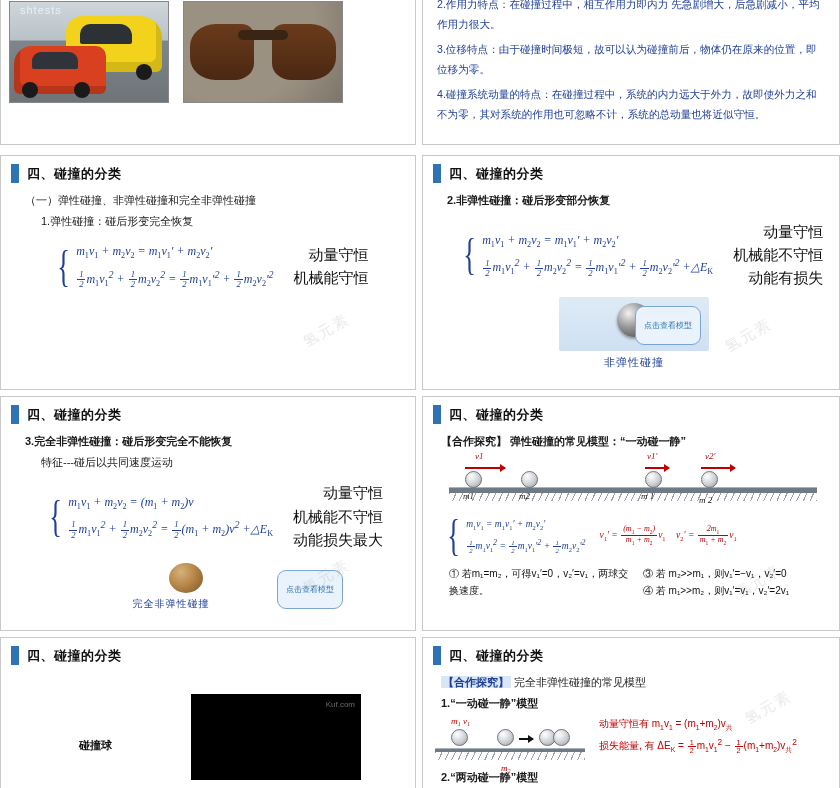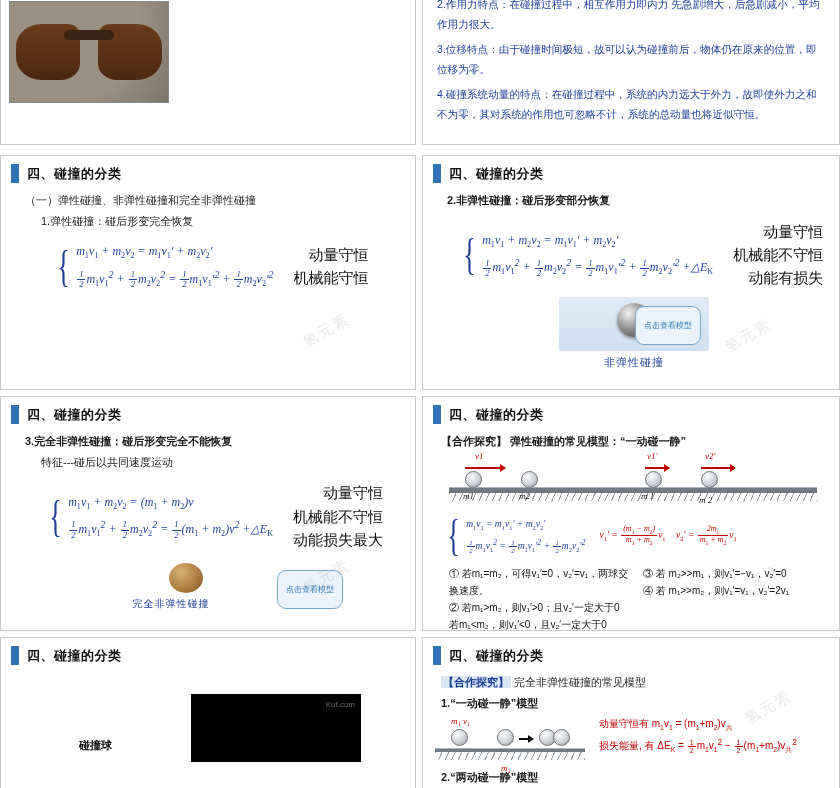--- a/index.html
+++ b/index.html
@@ -251,21 +251,21 @@
     position: absolute;
     font-size: 9px;
     font-family: "Liberation Serif", serif;
     font-style: italic;
   }
 
   
   .video {
     position: absolute;
     left: 190px; top: 56px;
-    width: 170px; height: 68px;
+    width: 170px; height: 86px;
     background: #000;
   }
   .video-wm {
     position: absolute; right: 6px; top: 6px;
     color: #6a6a6a; font-size: 8px;
   }
   .video-caption {
     position: absolute;
     left: 78px; top: 100px;
     font-size: 11px; font-weight: bold; color: #111;
@@ -284,20 +284,29 @@
   .two-col { display: flex; gap: 10px; }
   .two-col > div { flex: 1; }
 </style>
 </head>
 <body>
 
 <div id="page">
 
   <div class="slide col-l row-0">
     <div class="imgrow">
+      <div class="photo crash">
+        <div class="watermark-text">shtests</div>
+        <div class="car-yellow"></div>
+        <div class="wheel" style="right:16px;bottom:22px;"></div>
+        <div class="wheel" style="right:78px;bottom:22px;"></div>
+        <div class="car-red"></div>
+        <div class="wheel" style="left:12px;bottom:4px;"></div>
+        <div class="wheel" style="left:64px;bottom:4px;"></div>
+      </div>
       <div class="photo goats">
         <div class="goat left">
           <div class="horn" style="right:-18px;"></div>
         </div>
         <div class="goat right">
           <div class="horn" style="right:-18px;"></div>
         </div>
       </div>
     </div>
   </div>
@@ -455,22 +464,20 @@
           </span>
           <span style="margin-left:8px;">v<sub>2</sub>′ =
             <span class="frac" style="font-size:0.85em"><span class="n" style="border-color:#c00000">2m<sub>1</sub></span><span class="d">m<sub>1</sub> + m<sub>2</sub></span></span>v<sub>1</sub>
           </span>
         </div>
       </div>
 
       <div class="two-col list-lines">
         <div>
           <div>① 若m₁=m₂，可得v₁′=0，v₂′=v₁，两球交换速度。</div>
-          <div style="white-space:pre-line">② 若m₁&gt;m₂，则v₁′&gt;0；且v₂′一定大于0
-若m₁&lt;m₂，则v₁′&lt;0，且v₂′一定大于0</div>
         </div>
         <div>
           <div>③ 若 m₂&gt;&gt;m₁，则v₁′=−v₁，v₂′=0</div>
           <div>④ 若 m₁&gt;&gt;m₂，则v₁′=v₁，v₂′=2v₁</div>
         </div>
       </div>
     </div>
     <div class="wm" style="left:310px; top:175px;">氢元素</div>
   </div>
 

